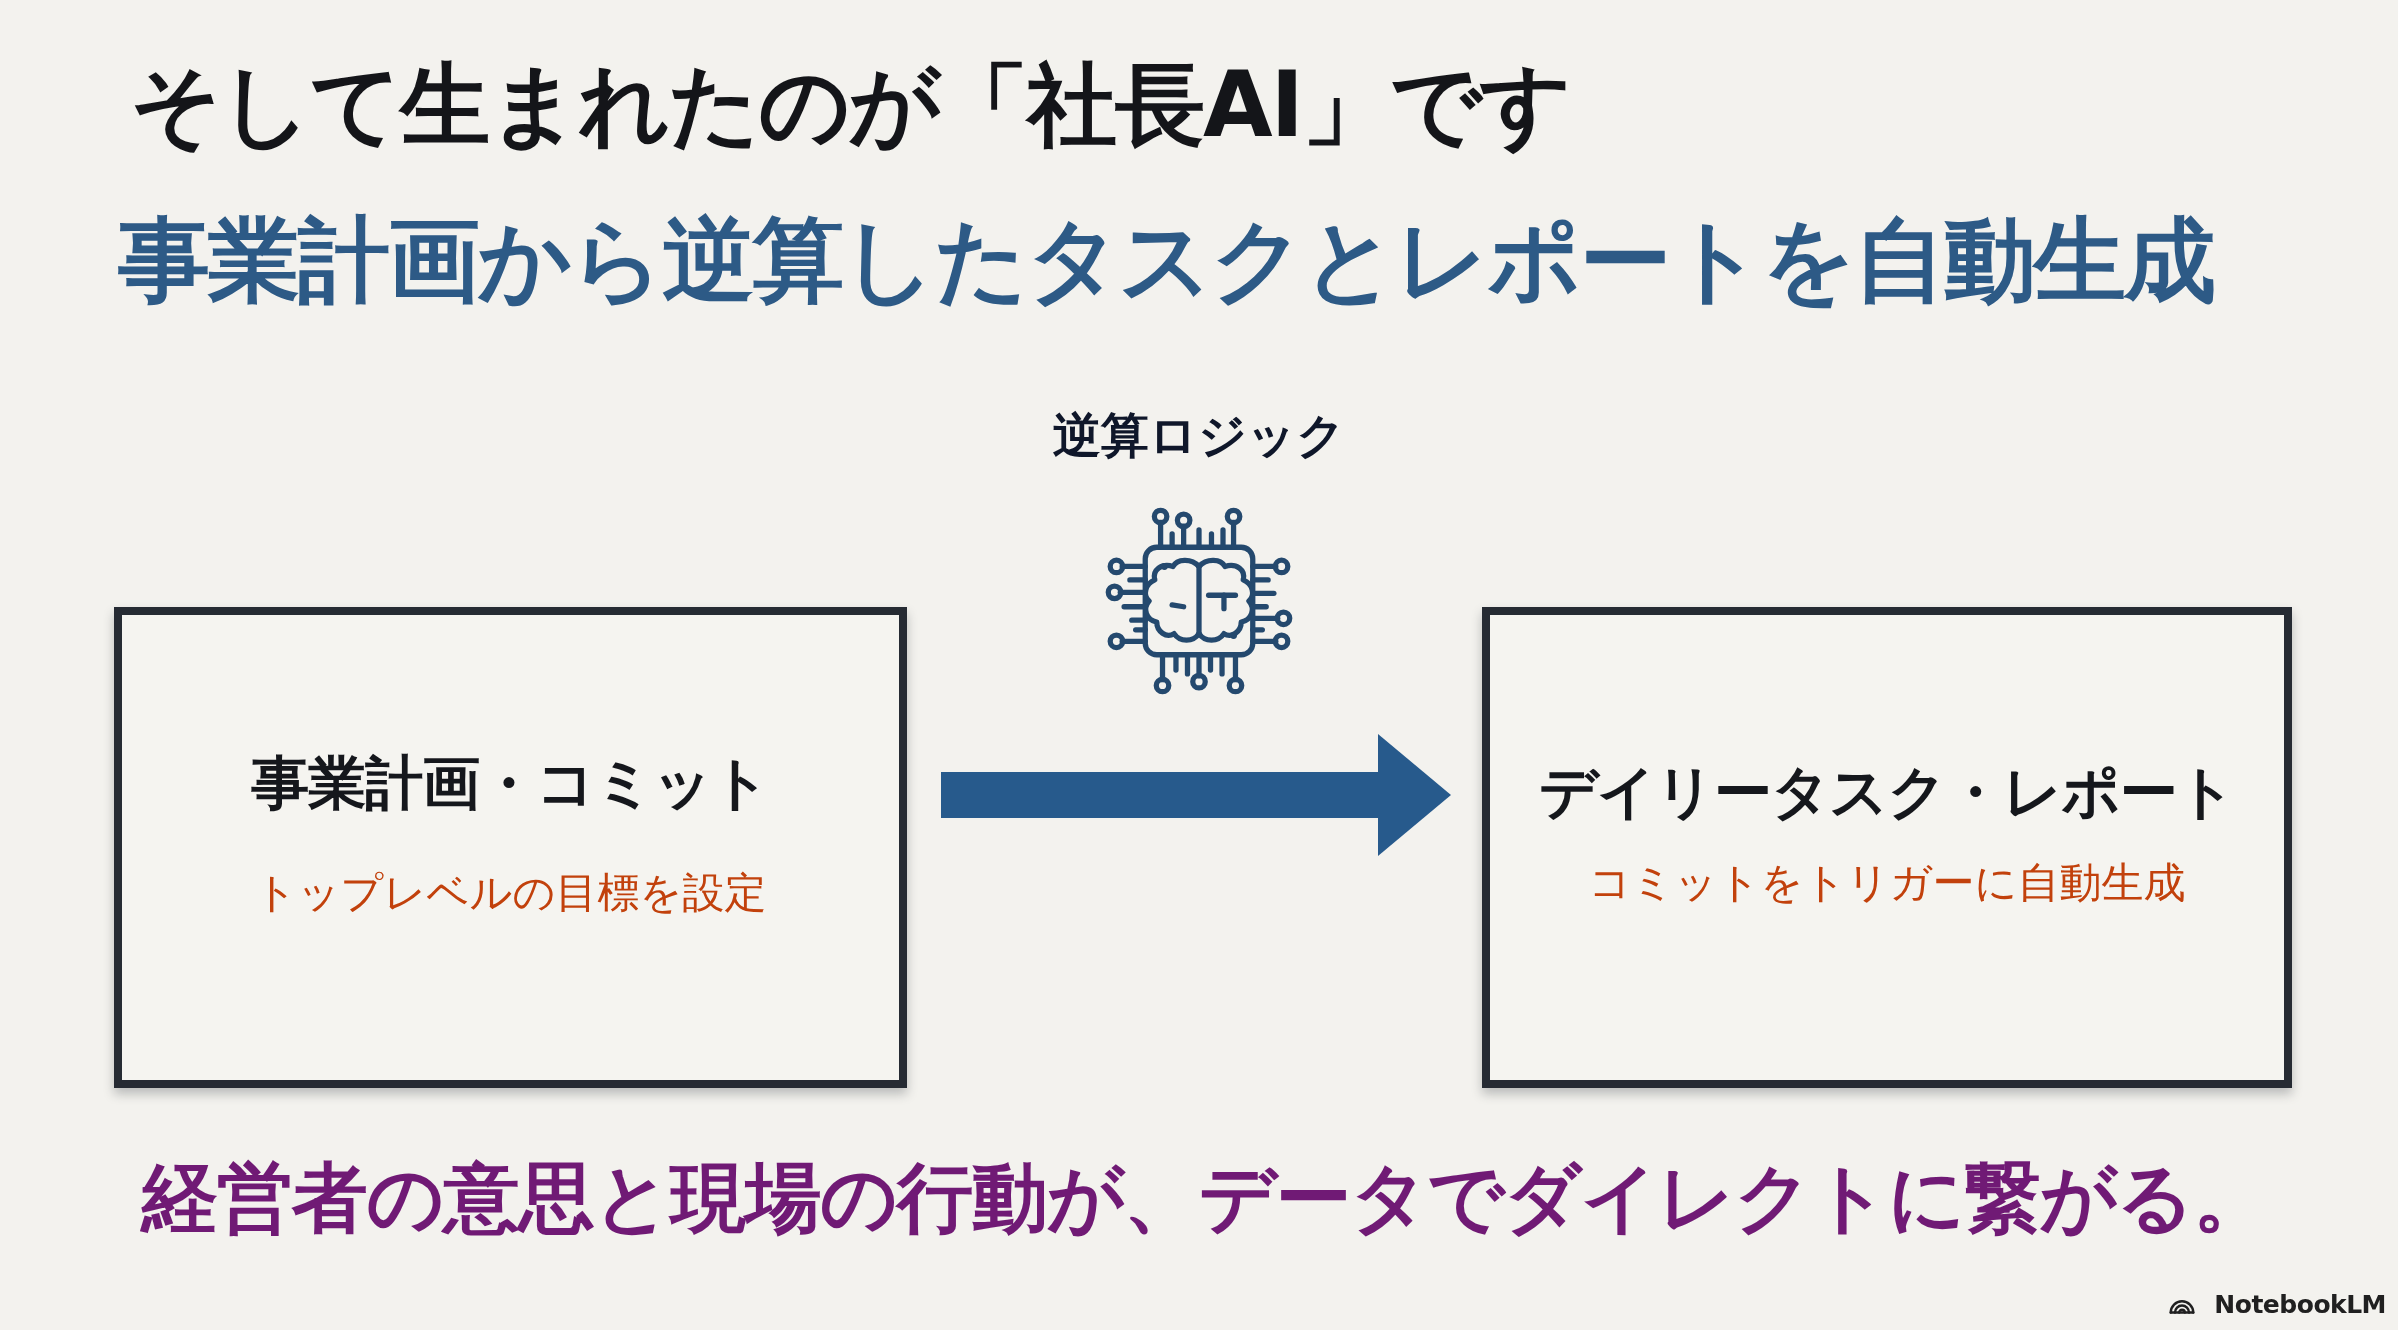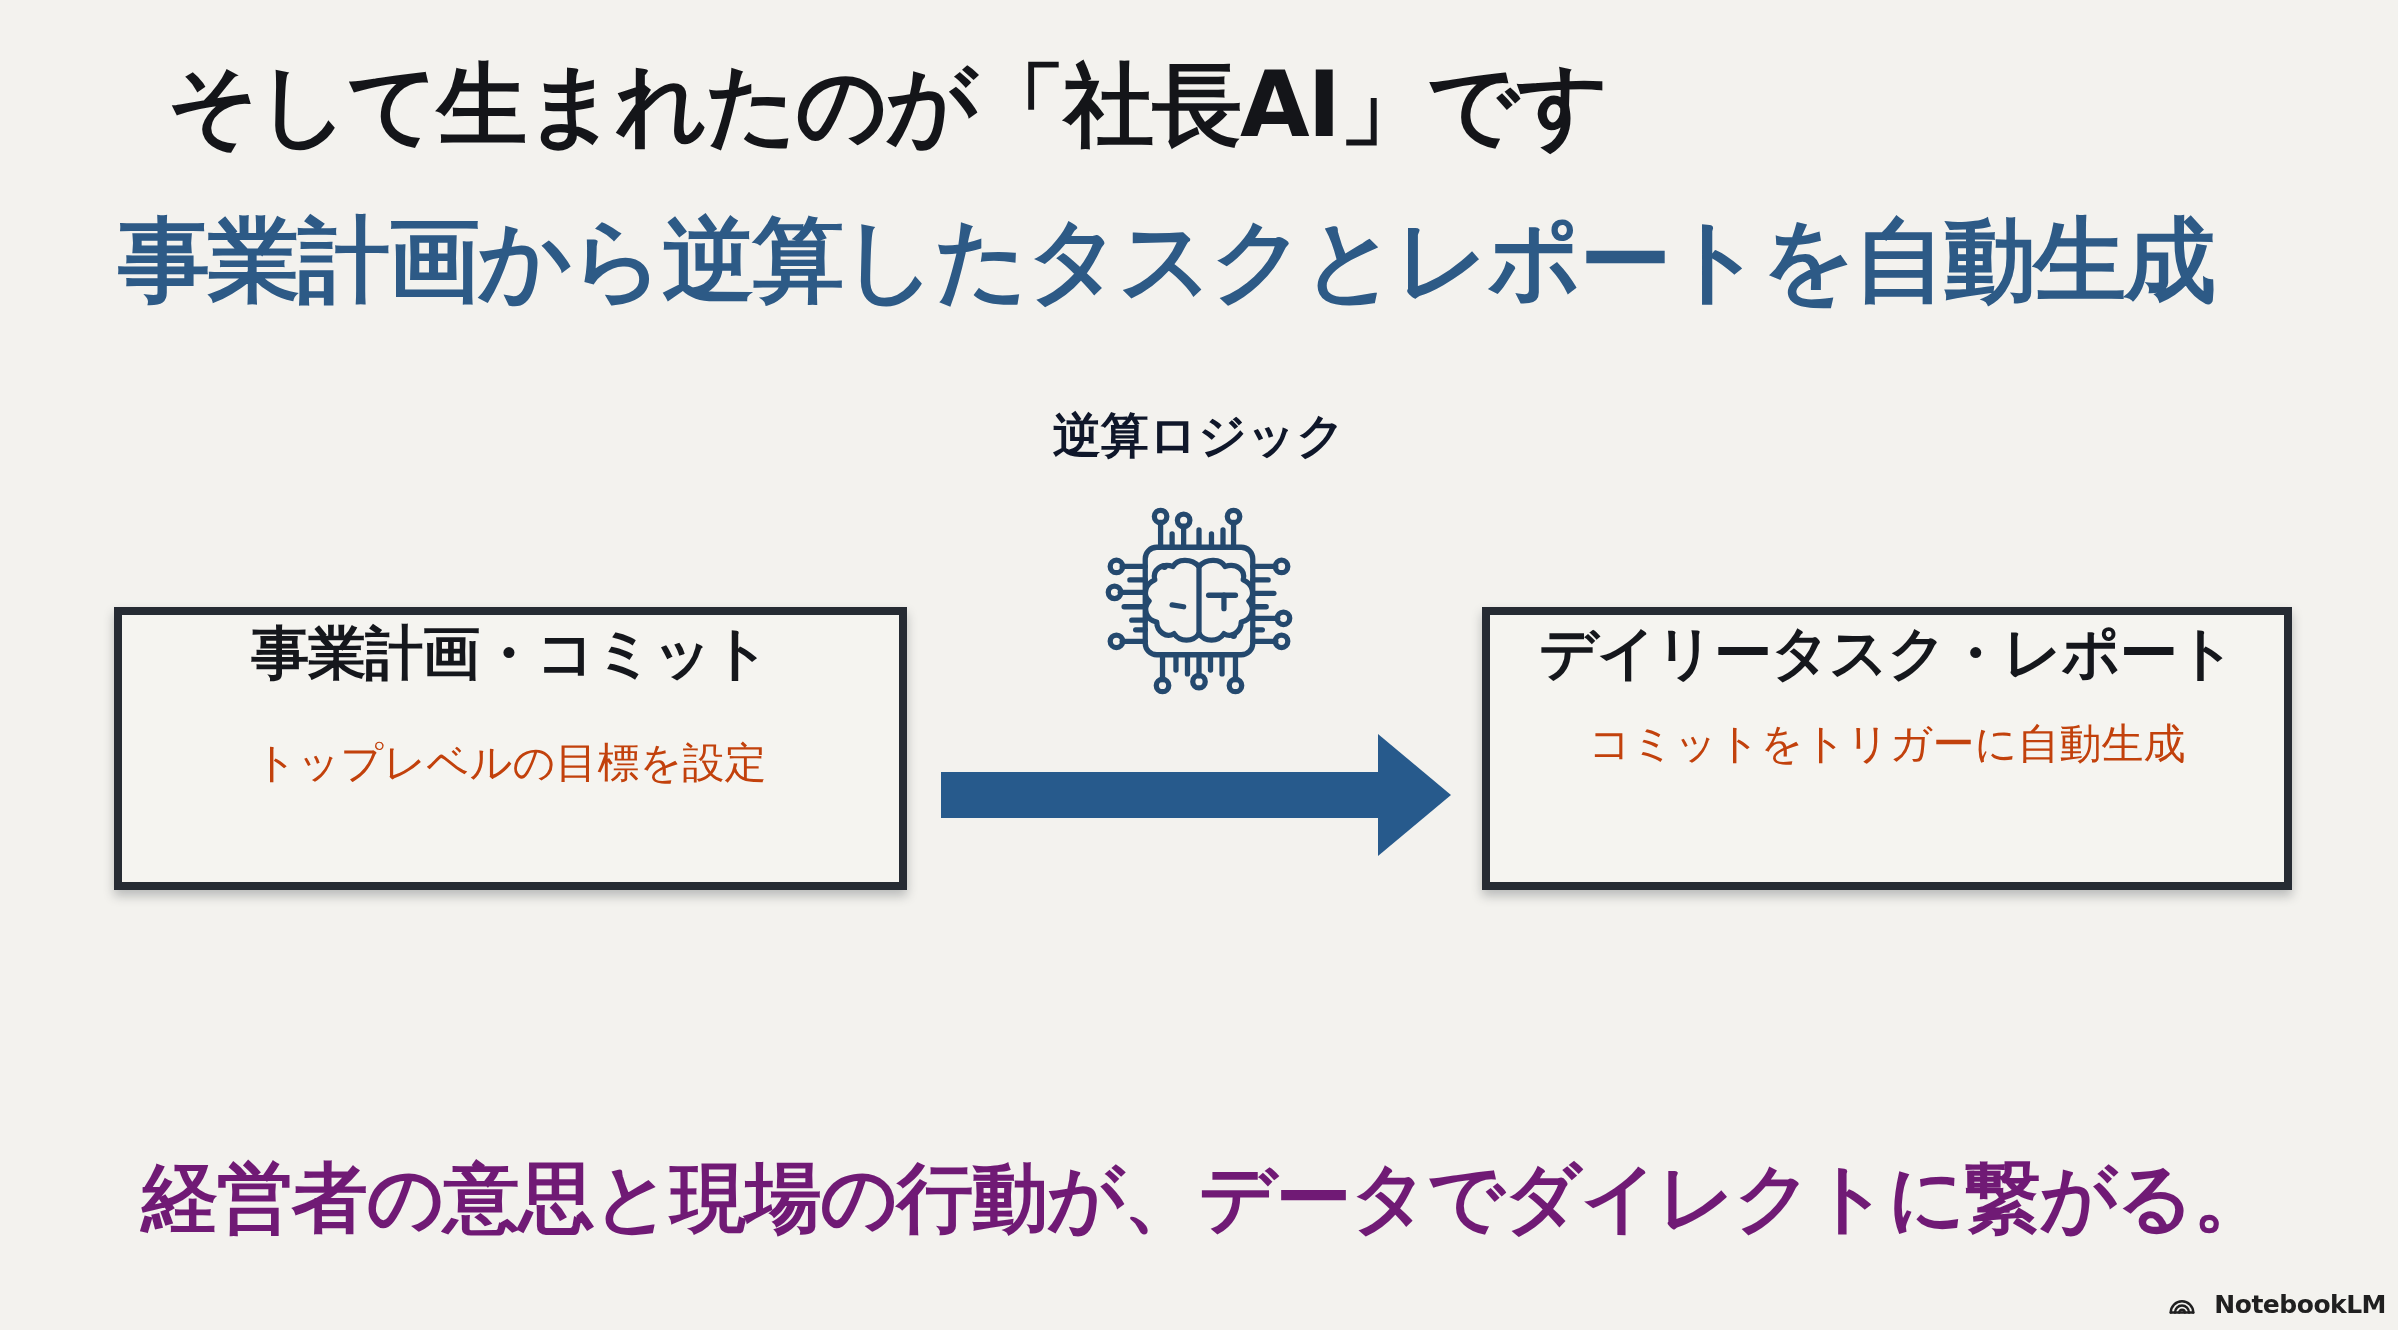--- a/index.html
+++ b/index.html
@@ -14,21 +14,20 @@
   .title {
     position: absolute;
     left: 130px;
     top: 58px;
     font-size: 90px;
     line-height: 1.05;
     font-weight: 800;
     color: #141519;
     white-space: nowrap;
     letter-spacing: -2px;
-    margin-left: 37px;
   }
   .subtitle {
     position: absolute;
     left: 118px;
     top: 213px;
     font-size: 92px;
     line-height: 1.05;
     font-weight: 800;
     color: #2d5a86;
     white-space: nowrap;
@@ -49,28 +48,29 @@
     left: 50%;
     top: 504px;
     transform: translateX(-50%);
     width: 192px;
     height: 194px;
   }
   .chip-icon-wrap svg { width: 100%; height: 100%; }
   .flow-box {
     position: absolute;
     top: 607px;
-    height: 283px;
+    height: 481px;
     box-sizing: border-box;
     border: 8px solid #262b33;
     background: #f5f4f0;
     box-shadow: 0 6px 10px rgba(40,45,55,0.28);
     display: flex;
     flex-direction: column;
     align-items: center;
+    justify-content: center;
     gap: 42px;
     padding-bottom: 30px;
   }
   .flow-box.left  { left: 114px;  width: 793px; }
   .flow-box.right { left: 1482px; width: 810px; gap: 23px; }
   .flow-box .box-title {
     font-size: 58px;
     font-weight: 800;
     color: #15171c;
     white-space: nowrap;

